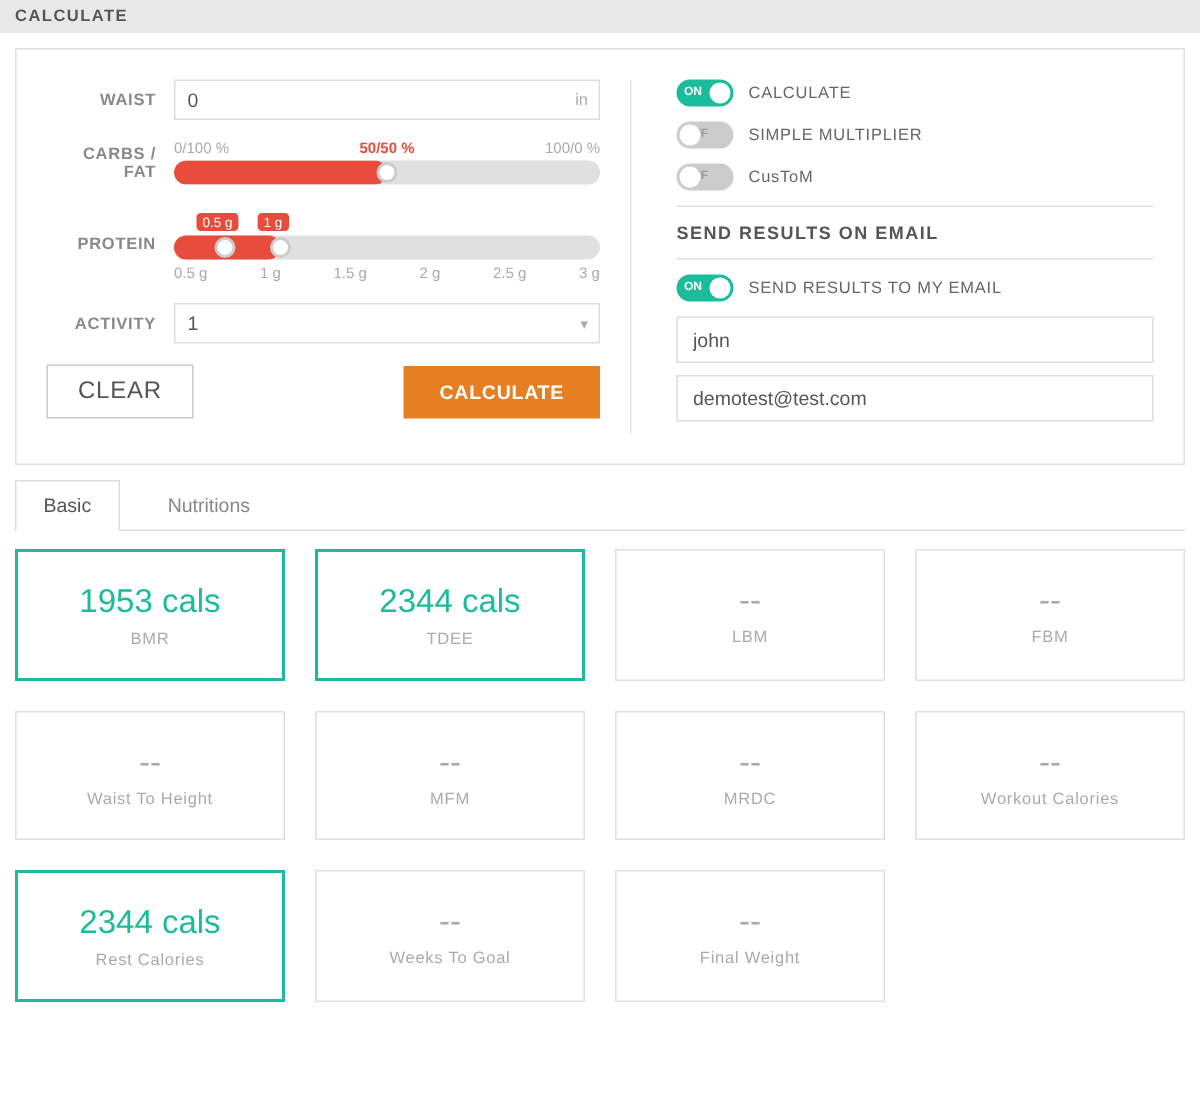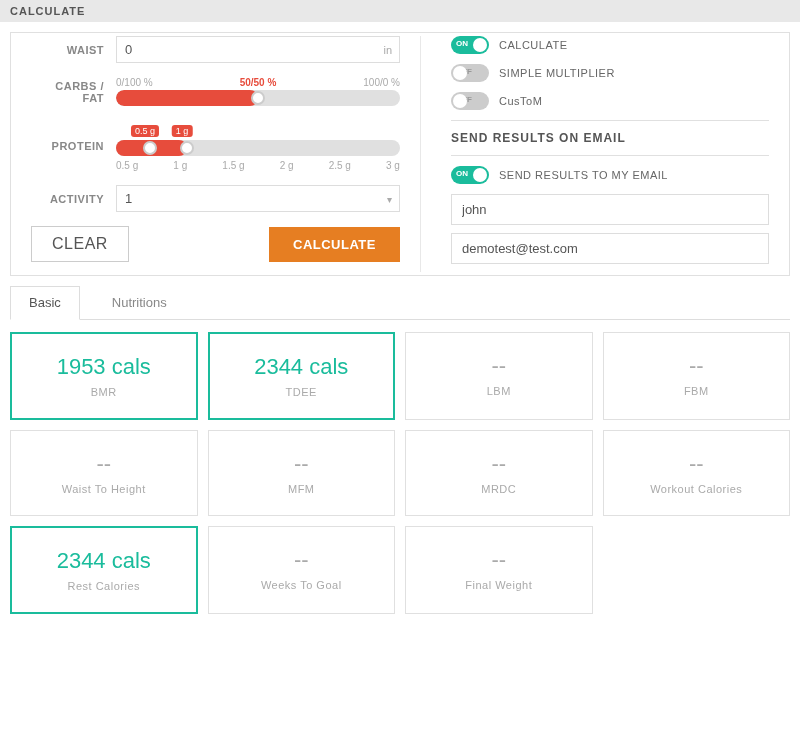--- a/index.html
+++ b/index.html
@@ -26,21 +26,21 @@
       font-weight: bold;
       color: #555;
       letter-spacing: 1px;
     }
 
     
     .form-section {
       background: #fff;
       border: 1px solid #e0e0e0;
       margin: 10px;
-      padding: 3px 20px;
+      padding: 20px 20px;
       display: flex;
       flex-direction: row;
       gap: 10px;
     }
 
     .left-panel {
       flex: 0 0 390px;
       padding-right: 20px;
       border-right: 1px solid #e8e8e8;
     }
@@ -367,21 +367,21 @@
       border-bottom: 1px solid #fff;
       color: #555;
       margin-bottom: -1px;
       background: #fff;
     }
 
     
     .cards-grid {
       display: grid;
       grid-template-columns: repeat(4, 1fr);
-      gap: 10px;
+      gap: 20px;
     }
 
     .card {
       border: 1px solid #e0e0e0;
       padding: 20px 10px;
       text-align: center;
       background: #fff;
     }
 
     .card.teal-border {

